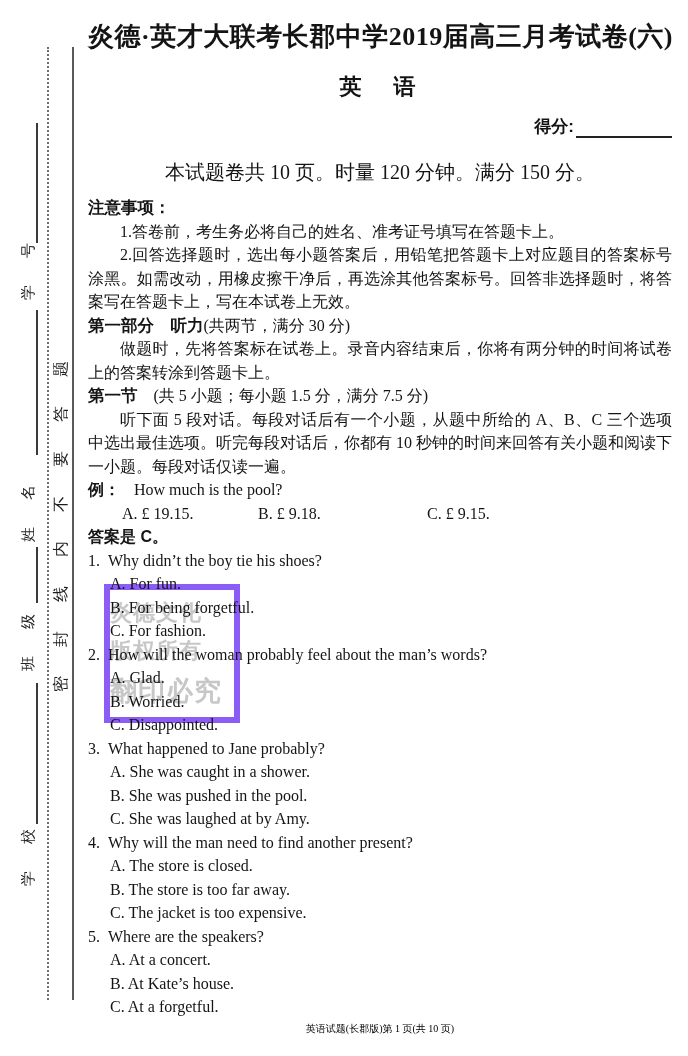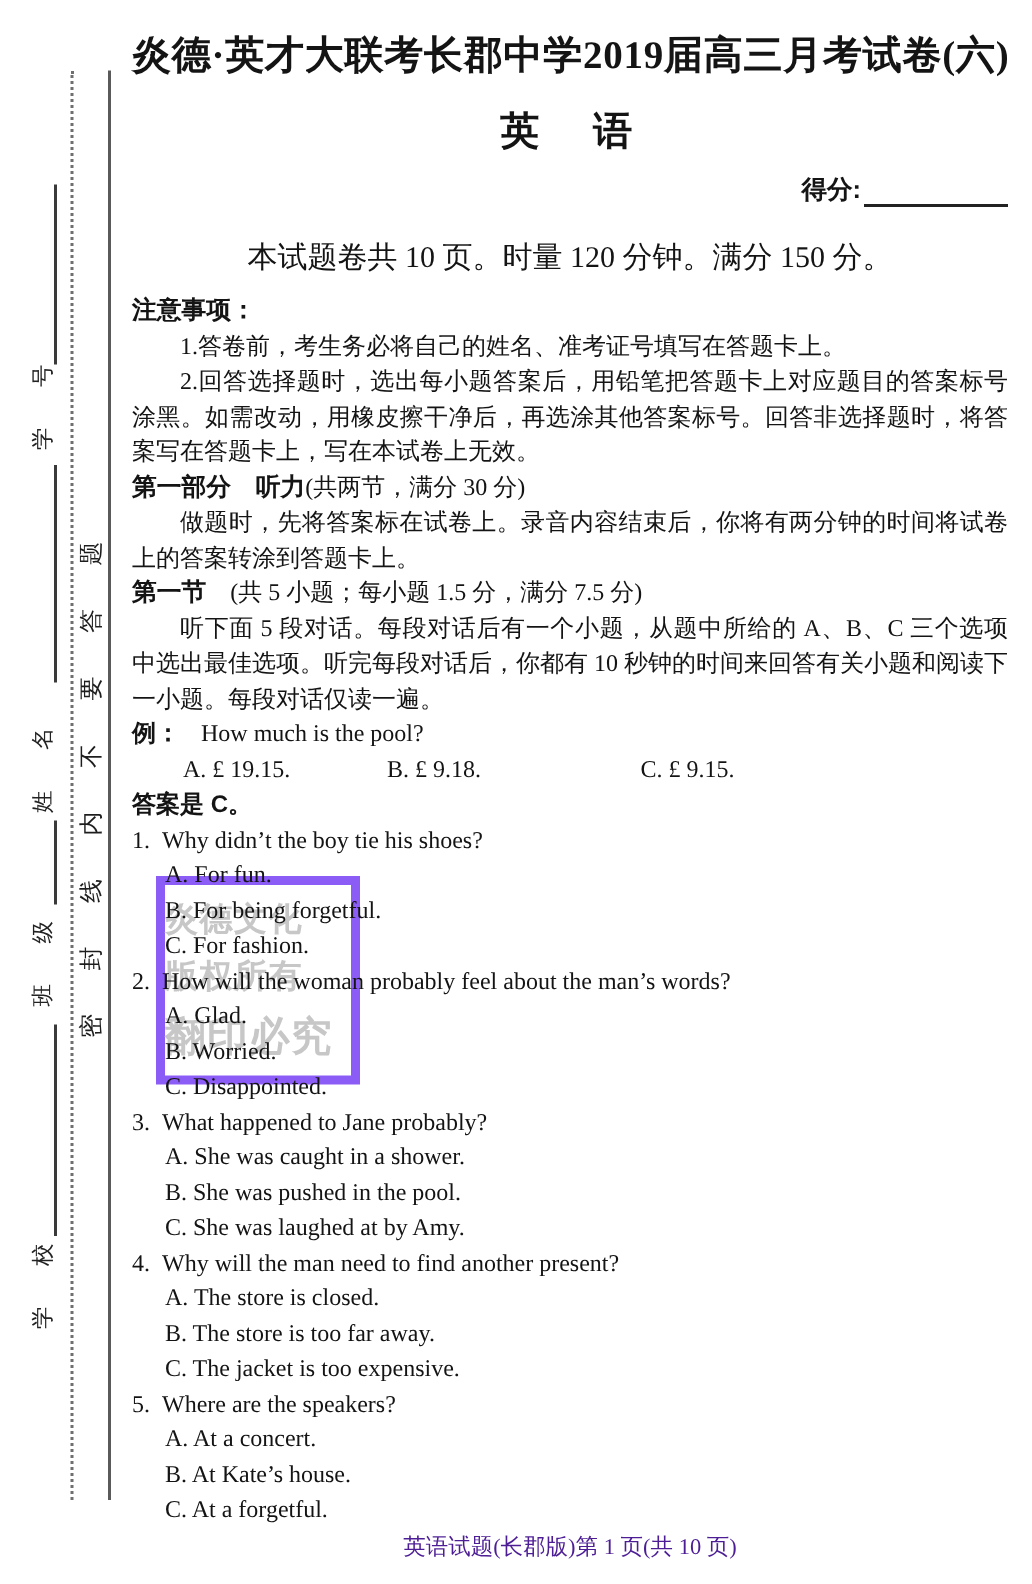--- a/index.html
+++ b/index.html
@@ -34,40 +34,40 @@
     display:flex;flex-direction:column;justify-content:space-evenly;
     align-items:flex-start;font-weight:bold;
     font-family:"Liberation Sans","DejaVu Sans",sans-serif;}
   .wm-l1,.wm-l2{font-size:22px;letter-spacing:1px;}
   .wm-l3{font-size:27px;letter-spacing:1px;}
 
   
   .main{position:absolute;left:88px;top:20px;width:584px;z-index:1;}
   .title{text-align:center;font-size:26px;line-height:34px;font-weight:bold;
     white-space:nowrap;letter-spacing:0.5px;}
-  .subject{text-align:center;font-size:26px;line-height:38px;margin-top:14px;
+  .subject{text-align:center;font-size:22px;line-height:38px;margin-top:14px;
     letter-spacing:5px;}
   .score-row{display:flex;justify-content:flex-end;align-items:flex-start;
     margin-top:9px;height:24px;font-size:17px;}
   .score-line{display:inline-block;width:96px;border-bottom:2px solid #222;
     height:21px;margin-left:2px;}
   .info{text-align:center;margin-top:21px;font-size:20px;line-height:24px;}
   .line{font-size:16px;line-height:23.5px;}
   .notice-h{margin-top:12px;font-size:16.5px;}
   .p-indent{text-indent:2em;text-align:justify;}
   .part-h .hei{font-size:16.5px;}
   .ex-row .q-txt{margin-left:14px;}
   .ex-opts{position:relative;height:23.5px;}
   .ex-opts span{position:absolute;top:0;}
   .ex-a{left:34px;} .ex-b{left:170px;} .ex-c{left:339px;}
   .q-line{display:flex;}
   .q-num{width:20px;flex:0 0 20px;}
   .opt{padding-left:22px;}
   .footer{position:absolute;left:88px;top:1022px;width:584px;z-index:1;
-    text-align:center;font-size:15px;color:#4c1d95;}
+    text-align:center;font-size:10px;color:#000000;}
 </style>
 </head>
 <body>
 
 <div class="page">
 
   <div class="seal-dotted"></div>
   <div class="seal-solid"></div>
 
   <div class="rotwrap fields-wrap">

